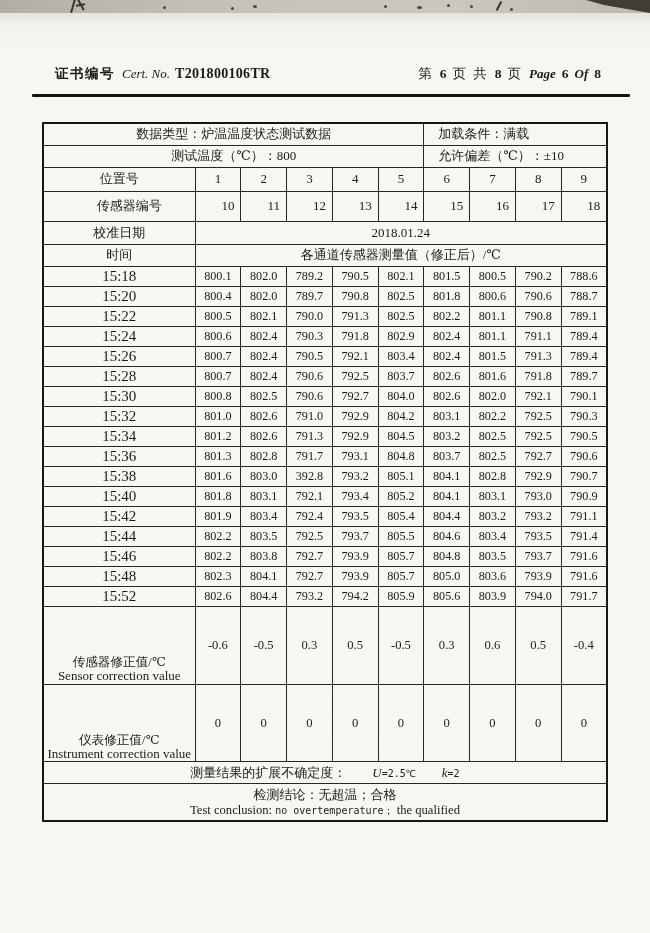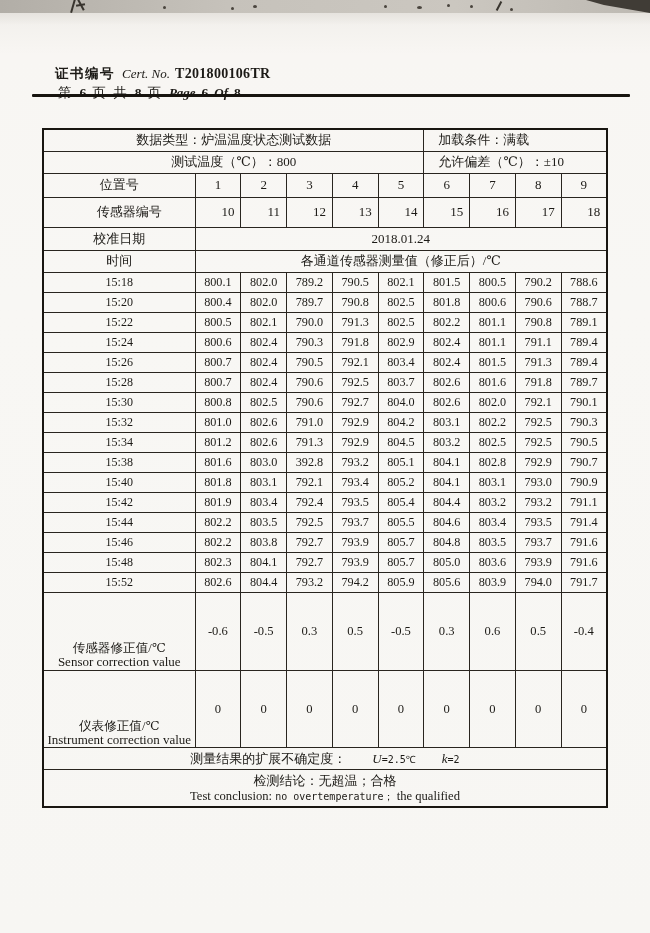--- a/index.html
+++ b/index.html
@@ -12,43 +12,43 @@
   .scan-band{position:absolute;top:0;left:0;width:650px;height:13px;
     background:linear-gradient(90deg,#b2aea7 0%,#c6c2bb 35%,#cbc7c0 70%,#bdb9b2 100%);}
   .scan-band::after{content:"";position:absolute;top:13px;left:0;right:0;height:12px;
     background:linear-gradient(180deg,#e6e3de,rgba(248,246,243,0));}
   .stroke{position:absolute;background:#38342e;}
   .dot{position:absolute;width:3px;height:3px;border-radius:50%;background:#4a453e;}
   .wedge{position:absolute;top:0;right:0;width:64px;height:13px;background:#403c36;
     clip-path:polygon(0 0,100% 0,100% 100%,28% 38%);}
   
   .hdr{position:absolute;top:64px;left:55px;right:46px;display:flex;
-    justify-content:space-between;align-items:baseline;white-space:nowrap;flex-direction:column;}
+    justify-content:space-between;align-items:baseline;white-space:nowrap;}
   .hdr .cn-b{font-weight:700;font-size:13.5px;letter-spacing:1.5px;}
   .hdr .en-i{font-style:italic;font-size:13px;margin:0 5px 0 7px;}
   .hdr .num-b{font-weight:700;font-size:14px;letter-spacing:.3px;}
   .pageinfo span{margin:0 3px;}
   .pageinfo .cn{font-size:13.5px;letter-spacing:2px;}
   .pageinfo .pn{font-weight:700;font-size:13.5px;}
   .pageinfo .it{font-style:italic;font-weight:700;font-size:13px;}
   .rule{position:absolute;top:94px;left:32px;width:598px;height:3px;background:#17140f;border-radius:1px;}
   
-  table.cert{position:absolute;top:128px;left:42px;width:566px;table-layout:fixed;
+  table.cert{position:absolute;top:122px;left:42px;width:566px;table-layout:fixed;
     border-collapse:collapse;border:2.5px solid #191611;}
   col.lab{width:152px;}
   td{border:solid #29251f;border-width:1.7px 1.1px;text-align:center;padding:0;
     font-size:12.4px;line-height:1.12;overflow:hidden;}
   tr.meta td{height:21px;font-size:13px;}
   td.lalign{text-align:left;padding-left:14px;}
   tr.pos td{height:23px;font-size:13px;margin-left:28px;}
   tr.sens td{height:29px;font-size:13px;padding-left:20px;}
   tr.cal td{height:22px;font-size:13px;}
   tr.timehdr td{height:21px;font-size:13px;}
   tr.reading td{height:19px;}
-  td.time{font-size:12px;}
+  td.time{font-size:15px;}
   td.num{font-size:12.2px;}
   tr.corr td{height:36px;}
   tr.corr td.num{font-size:12.6px;}
   .lbl2 .l1{font-size:12.6px;margin-top:48px;}
   .lbl2 .l2{font-size:13px;}
   tr.uncert td{height:21px;font-size:13px;}
   .sym{font-style:italic;margin-left:26px;}
   .mono{font-family:"DejaVu Sans Mono","Liberation Mono",monospace;font-size:10px;}
   tr.concl td{height:36px;font-size:13px;}
   .concl-en{font-size:12.6px;}
@@ -232,20 +232,32 @@
         <td class="num">802.6</td>
         <td class="num">791.3</td>
         <td class="num">792.9</td>
         <td class="num">804.5</td>
         <td class="num">803.2</td>
         <td class="num">802.5</td>
         <td class="num">792.5</td>
         <td class="num">790.5</td>
       </tr>
       <tr class="reading">
+        <td class="time">15:36</td>
+        <td class="num">801.3</td>
+        <td class="num">802.8</td>
+        <td class="num">791.7</td>
+        <td class="num">793.1</td>
+        <td class="num">804.8</td>
+        <td class="num">803.7</td>
+        <td class="num">802.5</td>
+        <td class="num">792.7</td>
+        <td class="num">790.6</td>
+      </tr>
+      <tr class="reading">
         <td class="time">15:38</td>
         <td class="num">801.6</td>
         <td class="num">803.0</td>
         <td class="num">392.8</td>
         <td class="num">793.2</td>
         <td class="num">805.1</td>
         <td class="num">804.1</td>
         <td class="num">802.8</td>
         <td class="num">792.9</td>
         <td class="num">790.7</td>

